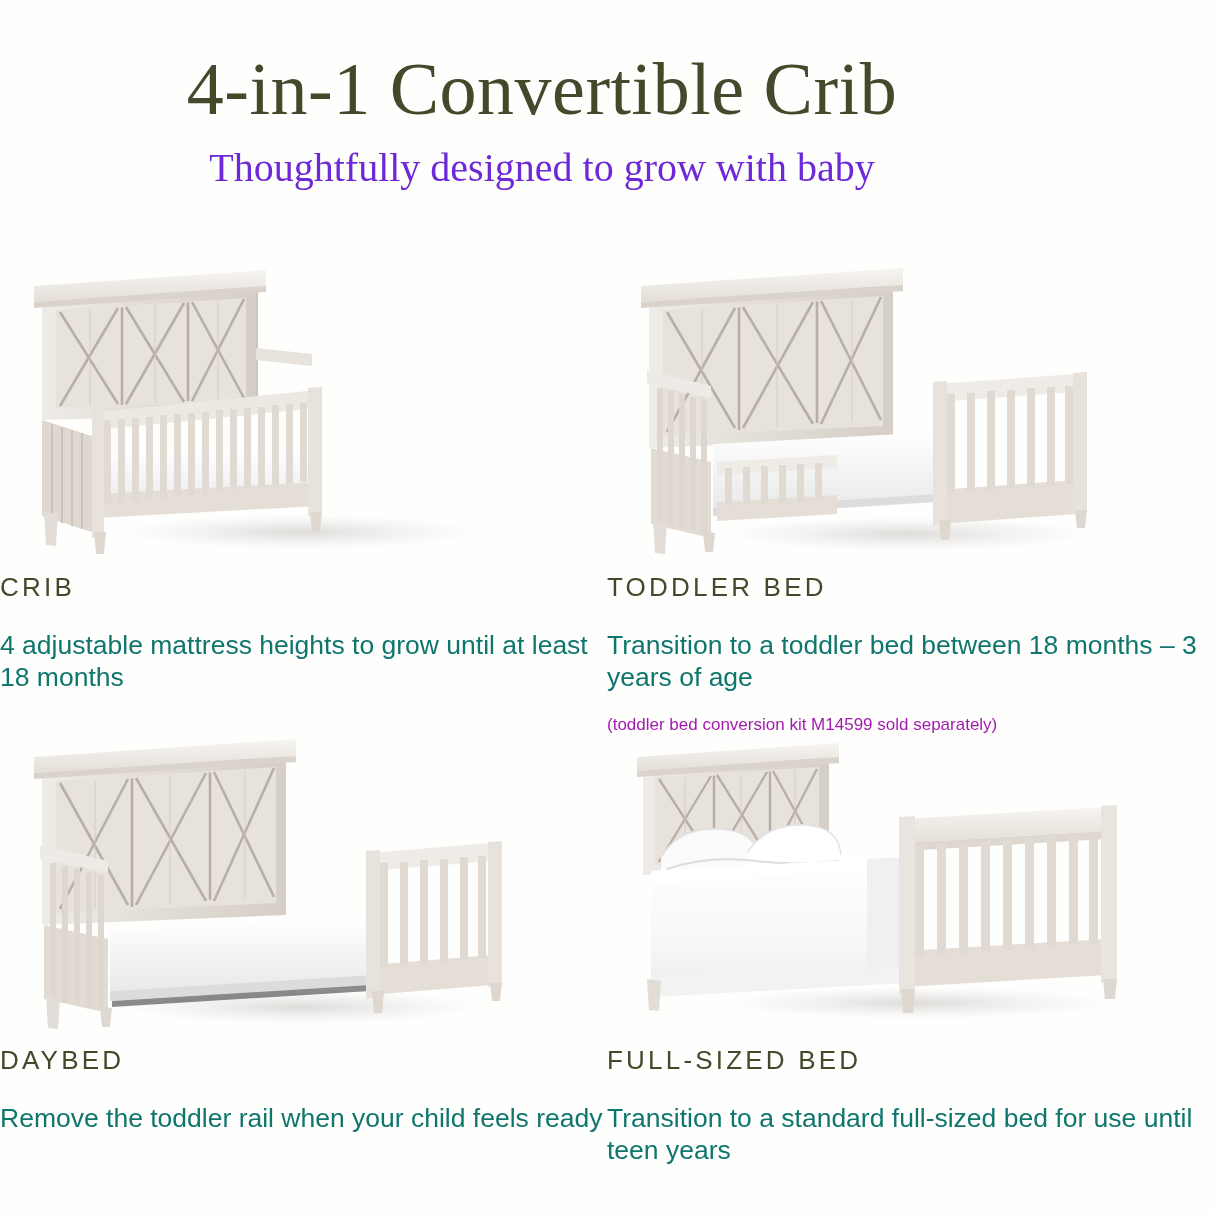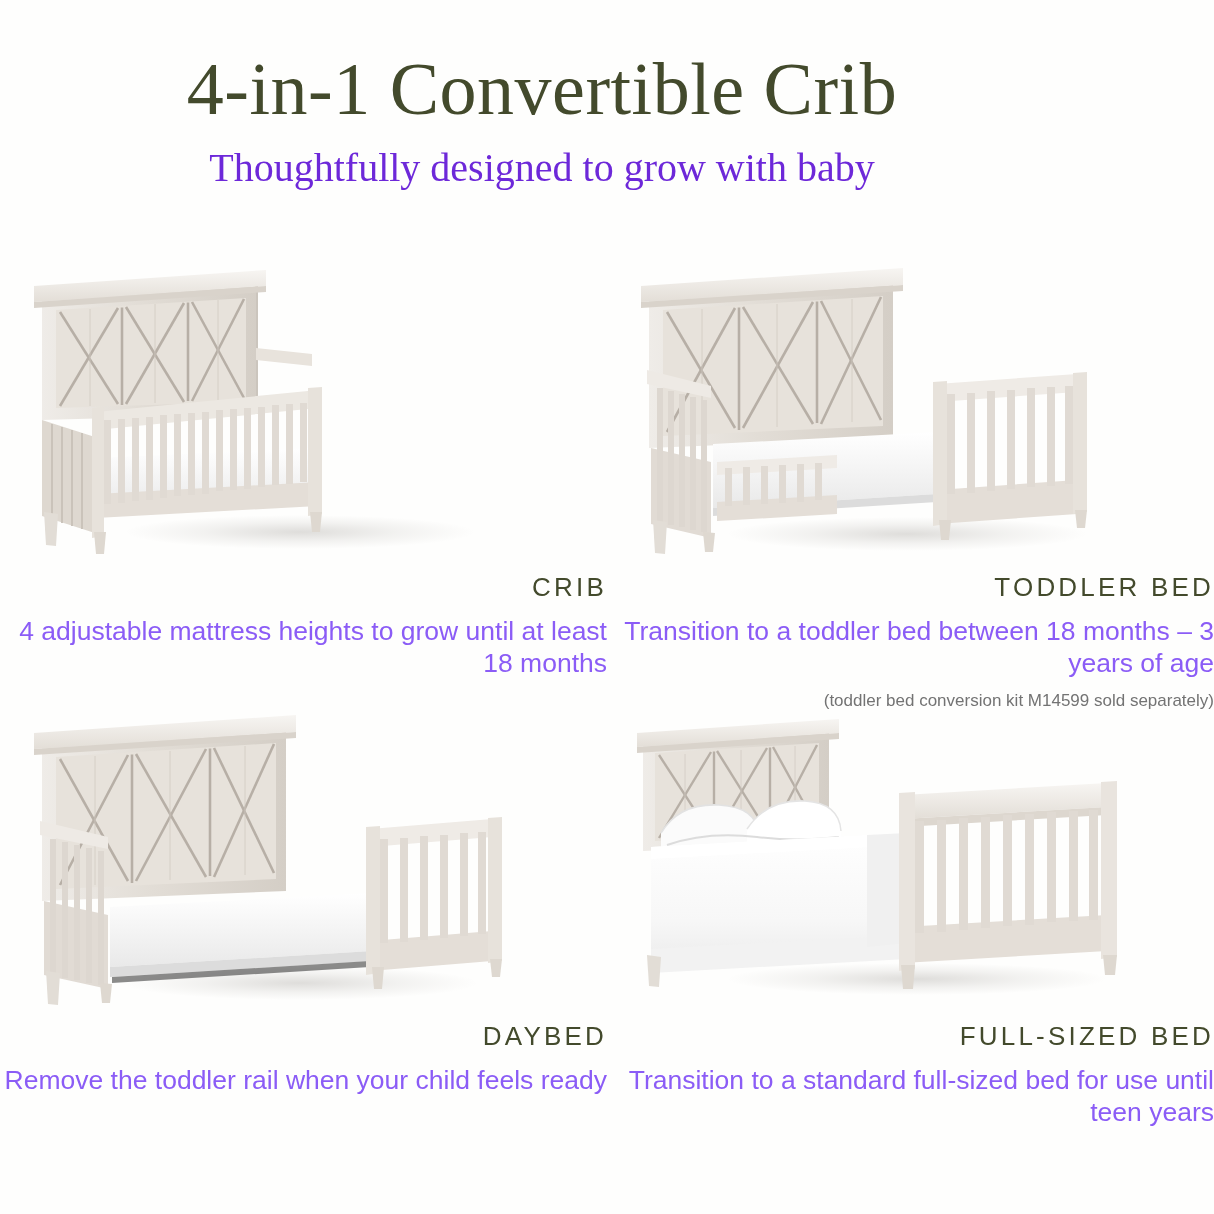--- a/index.html
+++ b/index.html
@@ -25,30 +25,30 @@
     color:#6d28d9;margin-top:22px;
   }
 
   
   .grid{
     position:absolute;top:262px;left:0;width:1214px;
     display:grid;grid-template-columns:1fr 1fr;
   }
   .cell{position:relative;}
   .art{position:relative;height:300px;}
-  .cap{text-align:right;margin-top:10px;}
+  .cap{text-align:left;margin-top:10px;}
   .cap-title{
     font-size:26px;letter-spacing:3.2px;font-weight:400;
     color:#434a2c;
   }
   .cap-body{
-    font-size:26.5px;line-height:1.22;margin-top:12px;color:#8b5cf6;
+    font-size:26.5px;line-height:1.22;margin-top:26px;color:#0f766e;
   }
   .cap-fine{
-    font-size:17px;line-height:1.2;margin-top:11px;color:#737373;
+    font-size:17px;line-height:1.2;margin-top:21px;color:#a21caf;
   }
   .row2 .art{height:300px;}
   svg{display:block;}
 </style>
 </head>
 <body>
 
 <div class="page">
 
   <div class="header">

